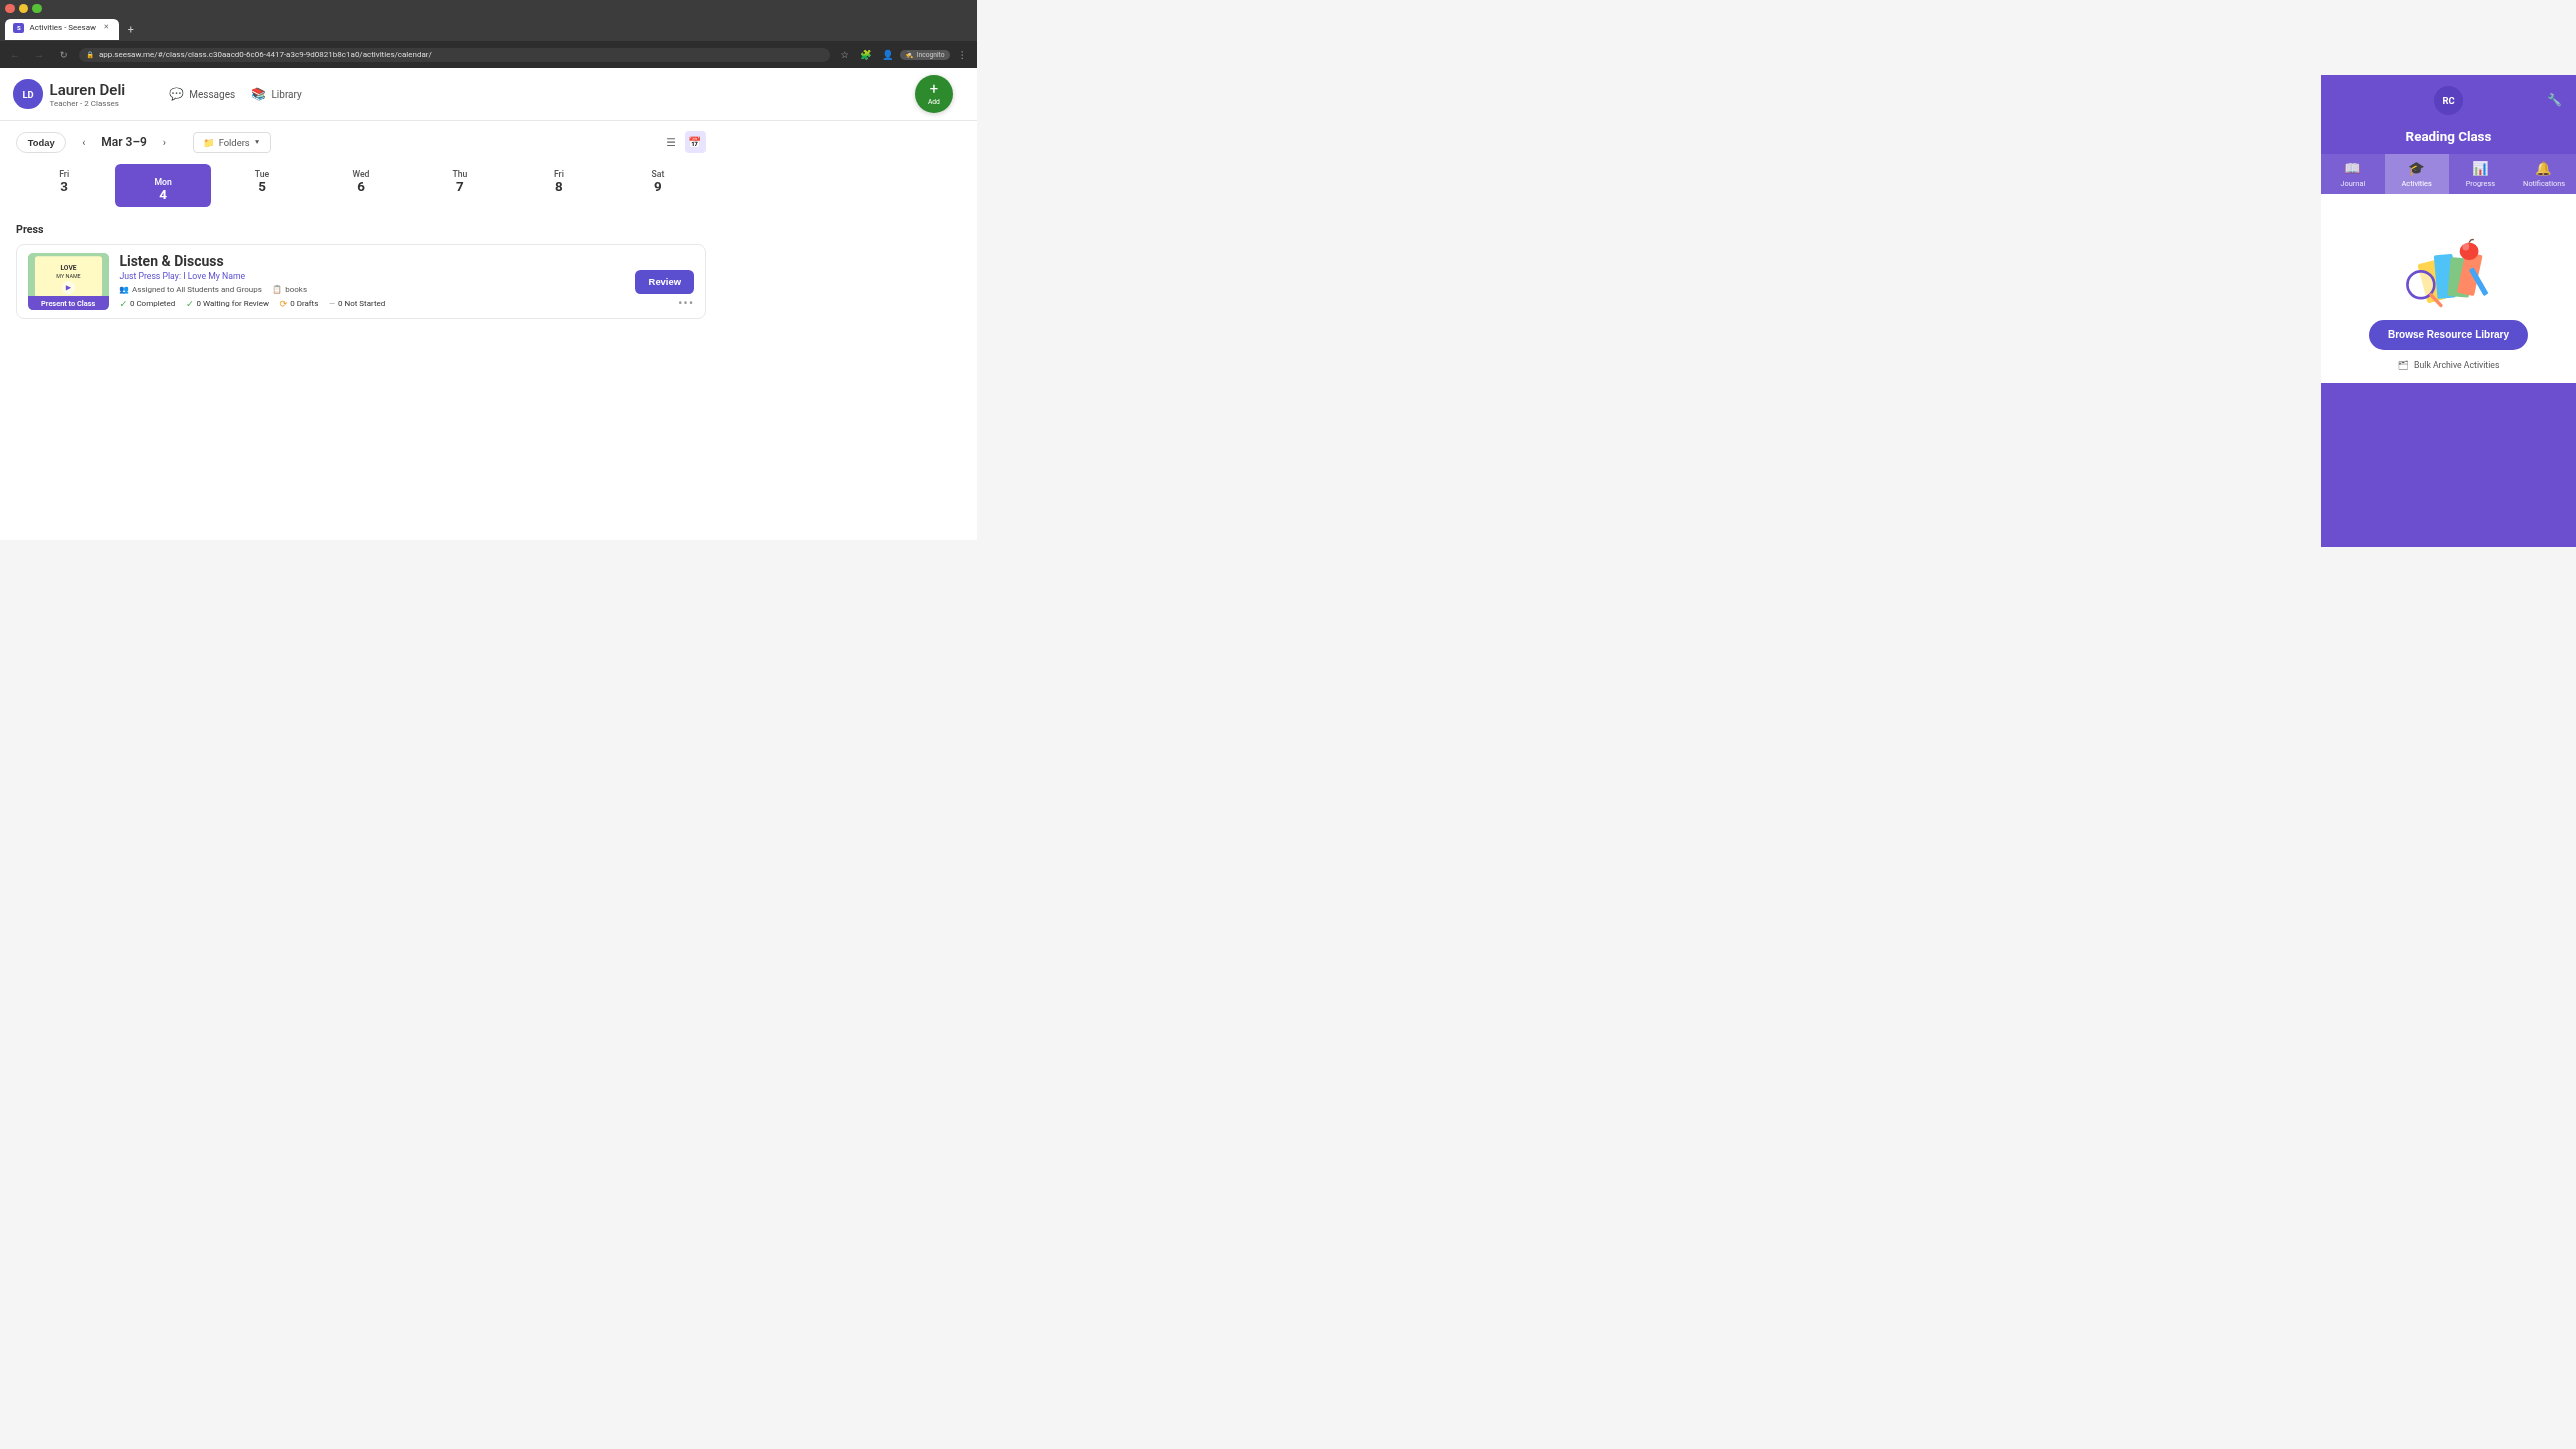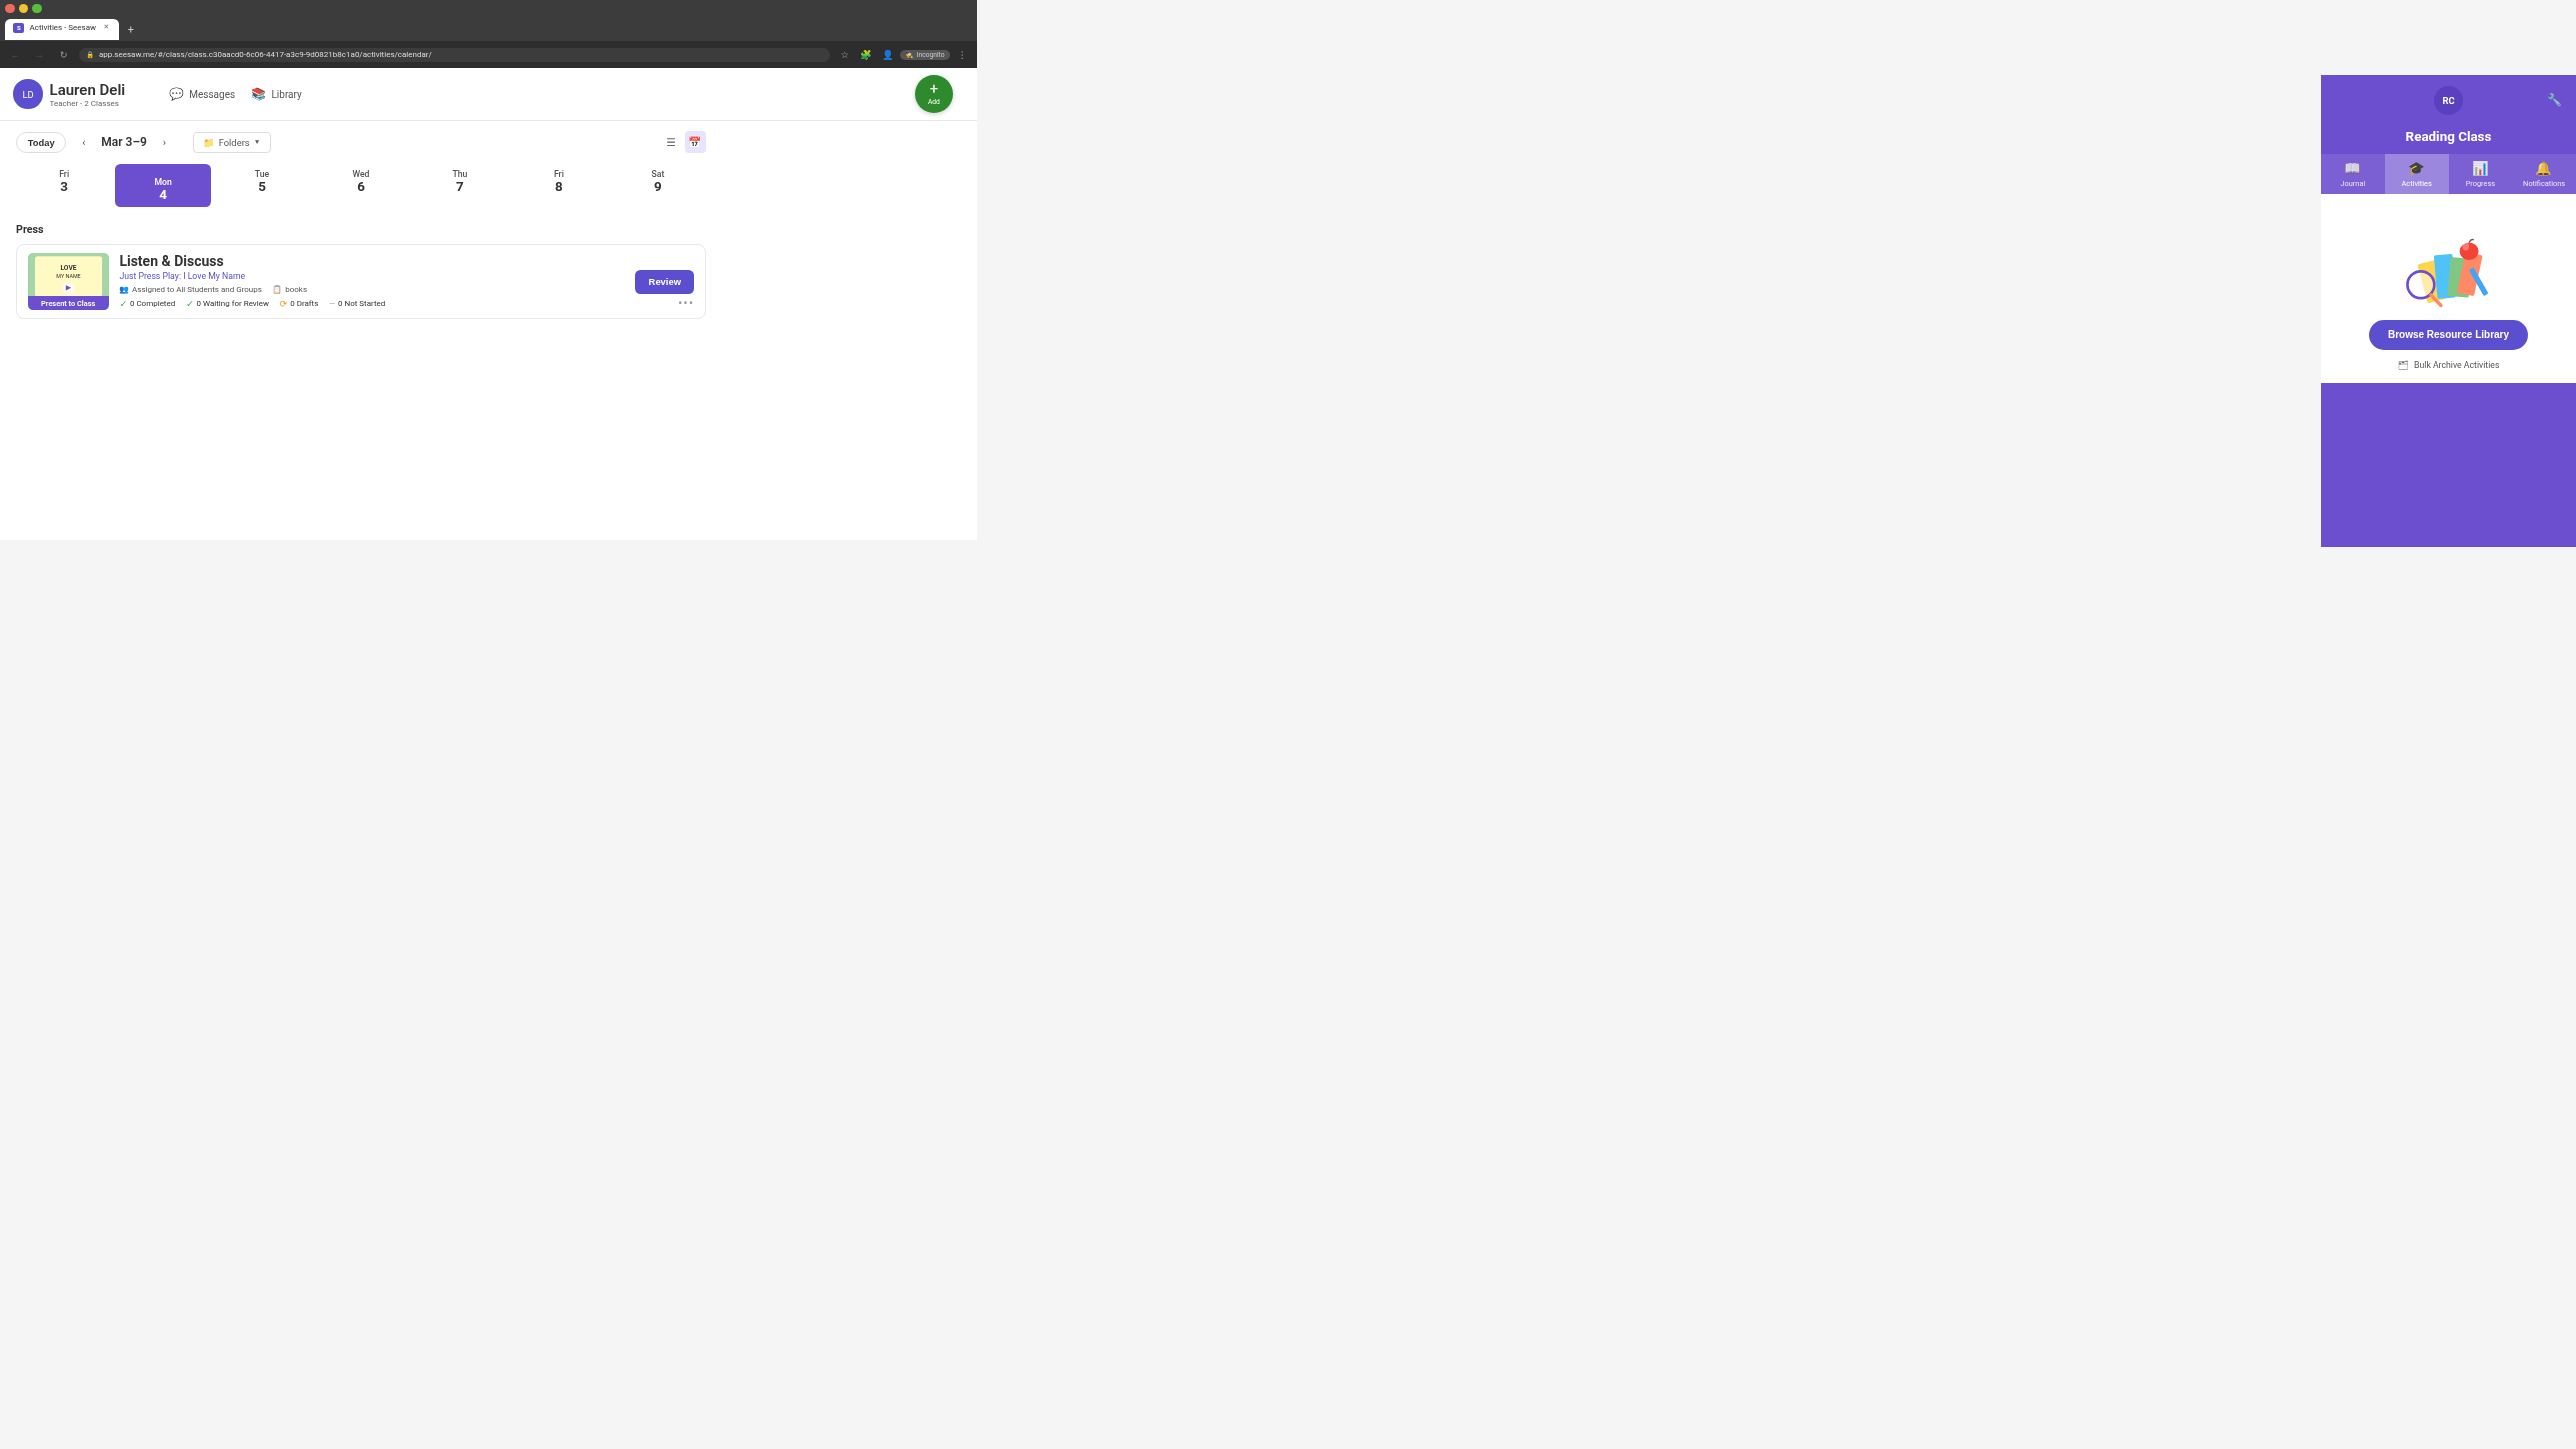--- a/index.html
+++ b/index.html
@@ -164,21 +164,21 @@
     }
     .avatar {
       width: 29.5px; height: 29.5px;
       border-radius: 50%;
       background: #5b4fcf;
       color: white;
       display: flex;
       align-items: center;
       justify-content: center;
       font-size: 9.4px;
-      font-weight: normal;
+      font-weight: bold;
     }
     .user-name { font-weight: 600; font-size: 15px; color: #333; }
     .user-role { font-size: 8px; color: #666; }
 
     .nav-links {
       display: flex;
       gap: 16px;
       margin-left: 21.5px;
       flex: 1;
     }

